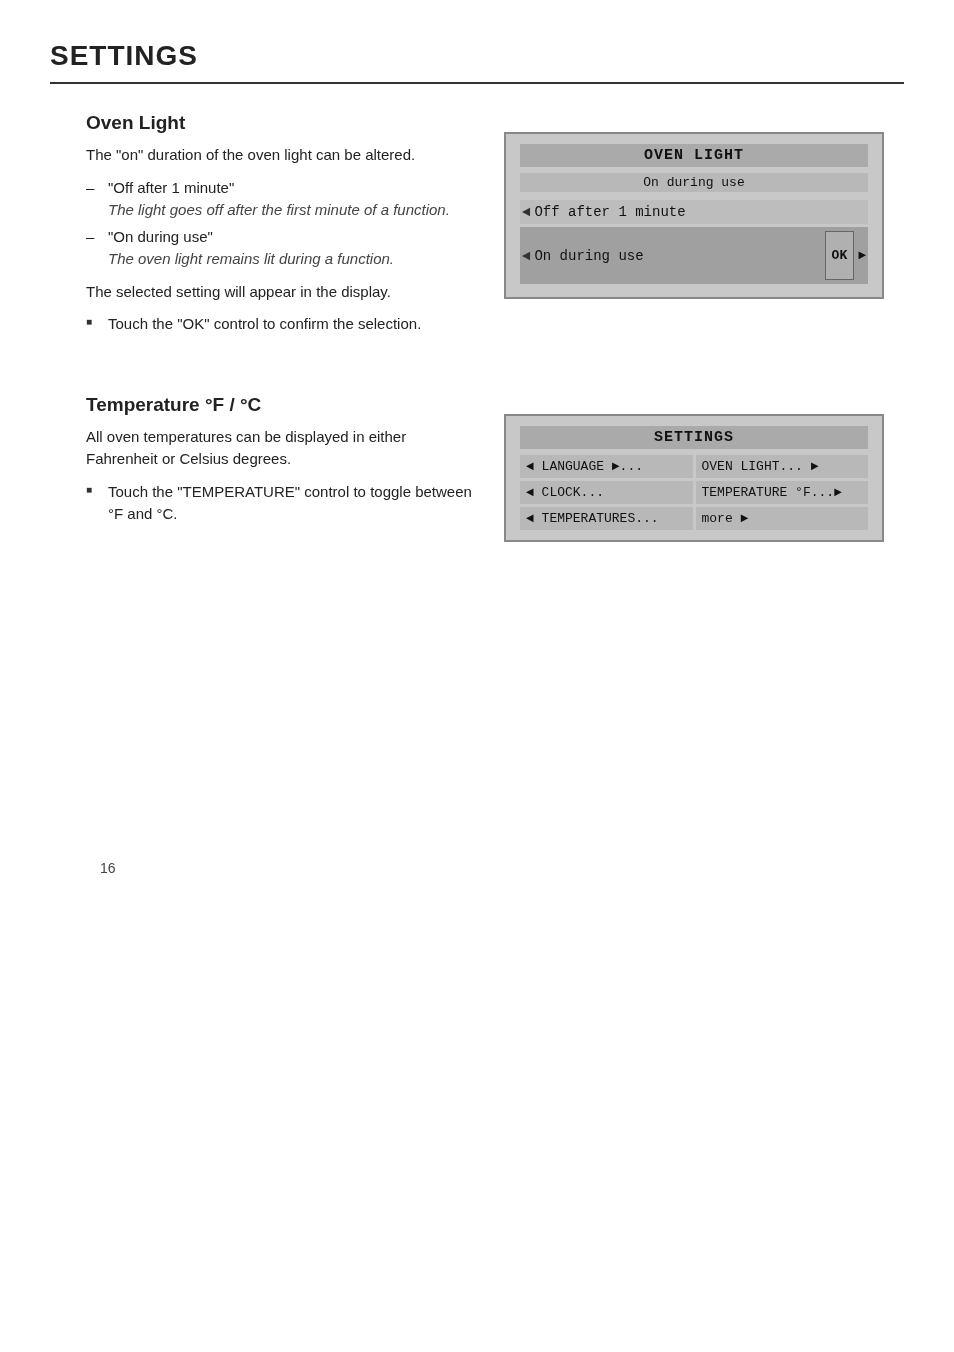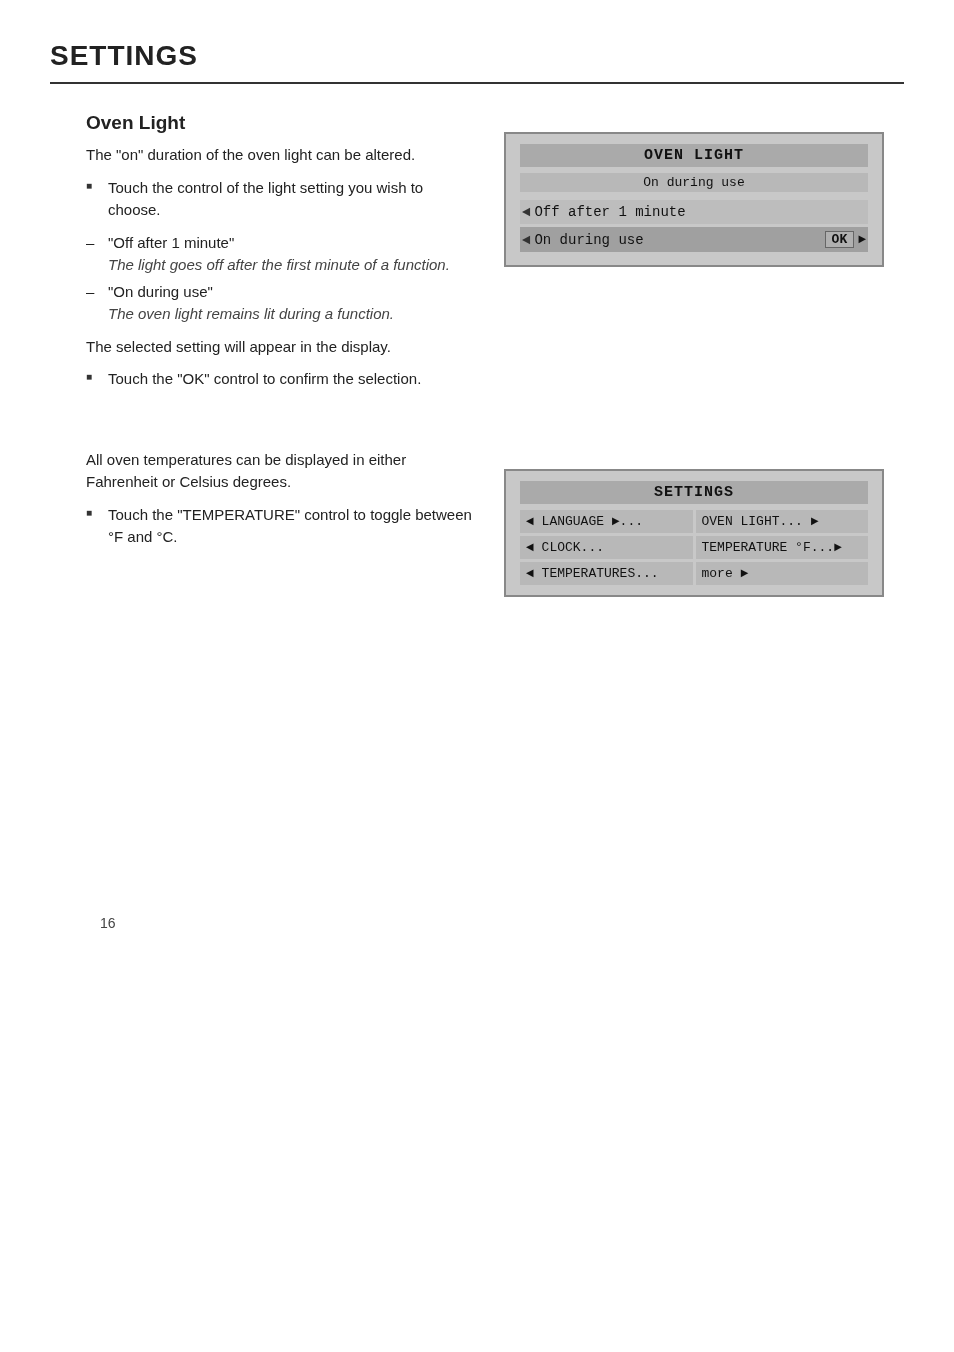--- a/index.html
+++ b/index.html
@@ -137,21 +137,21 @@
       color: #333;
     }
     .display-box .display-row .row-label {
       flex: 1;
       font-size: 14px;
     }
     .display-box .display-row .ok-btn {
       font-size: 13px;
       font-weight: bold;
       border: 1px solid #666;
-      padding: 0 6px;
+      padding: 16px 6px;
       background: #b0b0b0;
       margin-left: 4px;
     }
     .display-box .display-row .arrow-right {
       font-size: 13px;
       margin-left: 4px;
     }
 
     
     .settings-display {
@@ -197,25 +197,20 @@
 </head>
 <body>
 
 <h1>SETTINGS</h1>
 <hr class="divider">
 
 <div class="section">
   <div class="text-col">
     <h2>Oven Light</h2>
     <p>The "on" duration of the oven light can be altered.</p>
-    <ul class="bullet-list">
-      <li>
-        <span>Touch the control of the light setting you wish to choose.</span>
-      </li>
-    </ul>
     <ul class="dash-list">
       <li>
         <span>"Off after 1 minute"</span>
         <span class="sub-text">The light goes off after the first minute of a function.</span>
       </li>
       <li>
         <span>"On during use"</span>
         <span class="sub-text">The oven light remains lit during a function.</span>
       </li>
     </ul>
@@ -239,20 +234,21 @@
         <span class="row-label">On during use</span>
         <span class="ok-btn">OK</span>
         <span class="arrow-right">►</span>
       </div>
     </div>
   </div>
 </div>
 
 <div class="section">
   <div class="text-col">
+    <h2>Temperature °F / °C</h2>
     <p>All oven temperatures can be displayed in either Fahrenheit or Celsius degrees.</p>
     <ul class="bullet-list">
       <li>
         <span>Touch the "TEMPERATURE" control to toggle between °F and °C.</span>
       </li>
     </ul>
   </div>
   <div class="device-col">
     <div class="settings-display">
       <div class="settings-title">SETTINGS</div>

